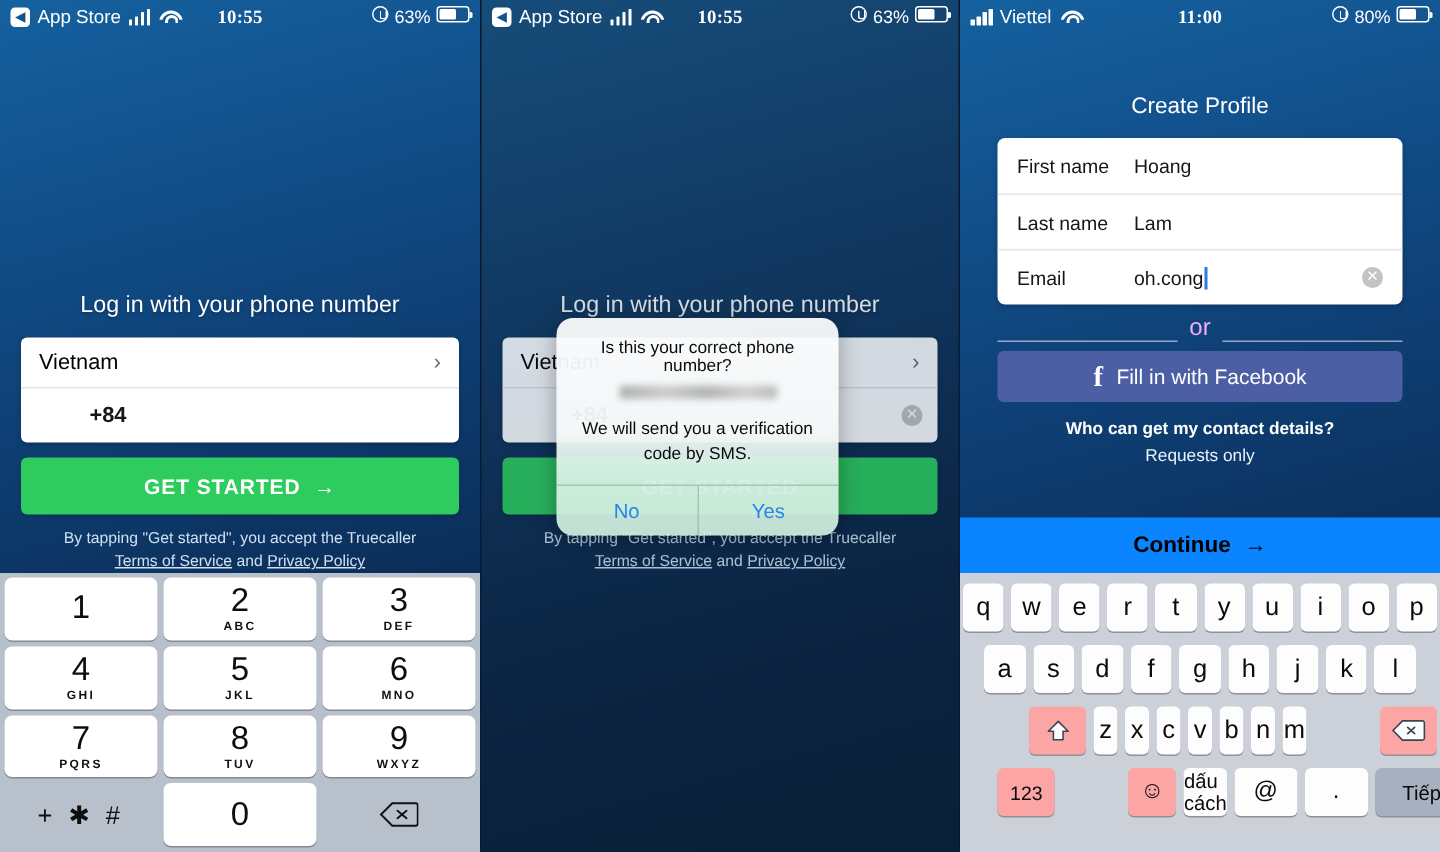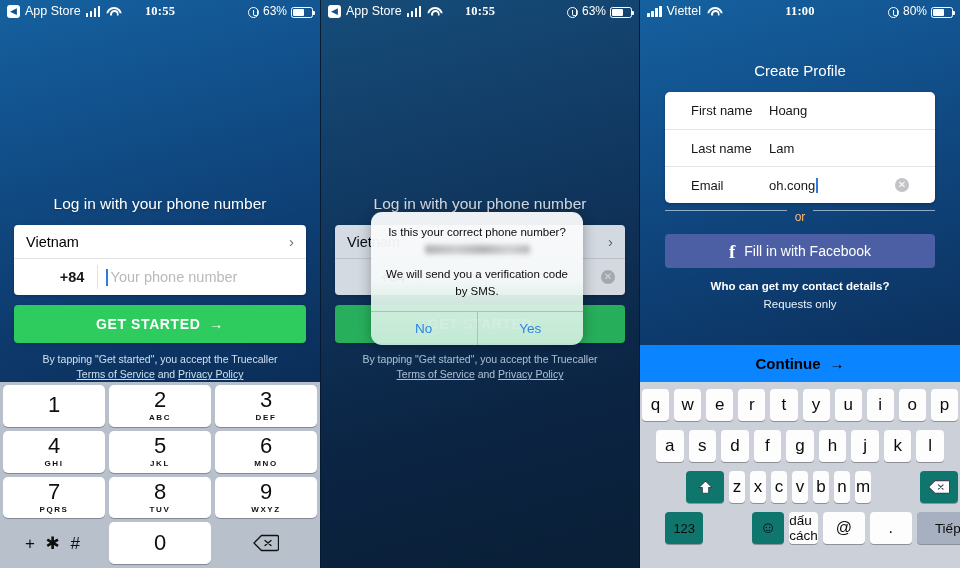--- a/index.html
+++ b/index.html
@@ -21,21 +21,21 @@
   .app-bg.dim { filter: brightness(0.8) saturate(0.9); }
 
   
   .statusbar {
     position: absolute; top: 0; left: 0; right: 0; height: 22px;
     display: flex; align-items: center;
     padding: 0 7px; color: #fff; font-size: 12px; z-index: 30;
   }
   .sb-left { display: flex; align-items: center; gap: 5px; flex: 1; }
   .sb-center { font-weight: bold; font-size: 12.5px; letter-spacing: .2px; font-family: Liberation Serif, serif; }
-  .sb-right { display: flex; align-items: flex-end; gap: 4px; flex: 1; justify-content: flex-end; }
+  .sb-right { display: flex; align-items: flex-start; gap: 4px; flex: 1; justify-content: flex-end; }
   .back-chip {
     background: #fff; color: #12538f; width: 13px; height: 13px;
     border-radius: 3px; font-size: 9px; line-height: 13px; text-align: center;
   }
   .sb-label { font-size: 12.5px; }
   .bars { display: inline-flex; align-items: flex-end; gap: 1.5px; height: 11px; }
   .bars i { display: block; width: 2.5px; background: #fff; border-radius: .5px; }
   .bars i:nth-child(1) { height: 4px; }
   .bars i:nth-child(2) { height: 6px; }
   .bars i:nth-child(3) { height: 8.5px; }
@@ -119,21 +119,21 @@
   .np-key .d { font-size: 22px; color: #0d0d0d; font-weight: 300; line-height: 1; }
   .np-key .s { font-size: 8px; letter-spacing: 1.6px; color: #111; font-weight: bold; margin-top: 2px; }
   .np-key.blank { background: transparent; box-shadow: none; }
   .np-key.blank .d { font-size: 17px; letter-spacing: 3px; }
   .del-ic { width: 26px; height: 18px; position: relative; }
   .del-ic svg { width: 26px; height: 18px; }
 
   
   .overlay { position: absolute; inset: 0; z-index: 40; }
   .modal {
-    position: absolute; left: 50px; top: 212px; width: 212px;
+    position: absolute; left: 50px; top: 212px; width: 188px;
     border-radius: 11px; overflow: hidden;
     background: linear-gradient(180deg, rgba(250,251,252,.95) 0%, rgba(246,249,250,.95) 50%, rgba(216,240,228,.94) 72%, rgba(205,238,221,.93) 100%);
     box-shadow: 0 2px 14px rgba(0,0,0,.3);
     text-align: center;
   }
   .modal-body { padding: 14px 14px 12px; }
   .modal-q { font-size: 11.5px; color: #0a0a0a; }
   .modal-num {
     margin: 7px auto 12px; width: 105px; height: 9px; border-radius: 2px;
     background: linear-gradient(90deg, #9a9a9a, #bdbdbd 30%, #9c9c9c 55%, #c3c3c3 80%, #a5a5a5);
@@ -150,32 +150,32 @@
   
   .cp-title {
     position: absolute; top: 62px; left: 0; right: 0; text-align: center;
     color: #fff; font-size: 15px; z-index: 10;
   }
   .cp-card {
     position: absolute; top: 92px; left: 25px; width: 270px;
     background: #fff; border-radius: 5px; overflow: hidden; z-index: 10;
     box-shadow: 0 1px 3px rgba(0,0,0,.25);
   }
-  .cp-row { height: 37px; display: flex; align-items: center; padding: 0 26px; position: relative; }
+  .cp-row { height: 37px; display: flex; align-items: center; padding: 0 13px; position: relative; }
   .cp-row + .cp-row { border-top: 1px solid #e4e4e7; }
   .cp-lab { width: 78px; font-size: 13px; color: #161618; }
   .cp-val { font-size: 13px; color: #161618; flex: 1; display: flex; align-items: center; }
   .cp-caret { width: 1.4px; height: 15px; background: #2d7ae5; margin-left: 1px; }
   .clear-x {
     width: 14px; height: 14px; border-radius: 50%; background: #c3c3c6;
     color: #fff; font-size: 10px; line-height: 14px; text-align: center;
   }
   .or-sep {
     position: absolute; top: 210px; left: 25px; width: 270px; z-index: 10;
-    display: flex; align-items: flex-start; gap: 8px; color: #fdba74; font-size: 12px;
+    display: flex; align-items: flex-end; gap: 8px; color: #f0abfc; font-size: 16px;
   }
   .or-sep .ln { flex: 1; height: 1px; background: rgba(255,255,255,.55); }
   .fb-btn {
     position: absolute; top: 234px; left: 25px; width: 270px; height: 34px;
     background: #4c5fa4; border-radius: 4px; display: flex; align-items: center;
     justify-content: center; gap: 9px; color: #fff; font-size: 14px; z-index: 10;
   }
   .fb-f {
     font-family: "Liberation Serif", serif; font-weight: bold; font-size: 19px; line-height: 1;
   }
@@ -199,21 +199,21 @@
     background: #ccd0d8; padding: 7px 2px 4px; z-index: 20;
     display: flex; flex-direction: column; gap: 9px;
   }
   .kb-row { display: flex; justify-content: center; gap: 5px; height: 32px; }
   .kb-row.r2 { padding: 0 14px; }
   .key {
     background: #fdfdfd; border-radius: 4px; flex: 1;
     display: flex; align-items: center; justify-content: center;
     font-size: 17px; color: #0b0b0b; box-shadow: 0 1px 0 rgba(0,0,0,.3);
   }
-  .key.dark { background: #0f766e; margin-left: 44px; }
+  .key.dark { background: #fca5a5; margin-left: 44px; }
   .key.fix { flex: none; }
   .shift { width: 38px; }
   .bksp { width: 38px; }
   .k123 { width: 38px; font-size: 13px; }
   .emoji { width: 32px; font-size: 16px; }
   .space { flex: 1.9; font-size: 13.5px; }
   .at { width: 42px; font-size: 16px; }
   .dot { width: 42px; font-size: 16px; }
   .tiep { width: 62px; font-size: 13.5px; background: #a7b0c0; }
   .shift-ic svg, .bksp-ic svg { display: block; }
@@ -250,24 +250,20 @@
 
     <div class="login-wrap">
       <div class="login-title">Log in with your phone number</div>
       <div class="card">
         <div class="row-country">
           <span class="cn">Vietnam</span>
           <span class="chev">›</span>
         </div>
         <div class="row-phone">
           <span class="cc">+84</span>
-          <span class="phone-field">
-            <span class="caret"></span>
-            <span class="ph">Your phone number</span>
-          </span>
         </div>
       </div>
       <div class="btn-start">
         <span>GET STARTED</span>
         <span>→</span>
       </div>
       <div class="legal">
         <span>By tapping "Get started", you accept the Truecaller</span><br>
         <u>Terms of Service</u><span> and </span><u>Privacy Policy</u>
       </div>

